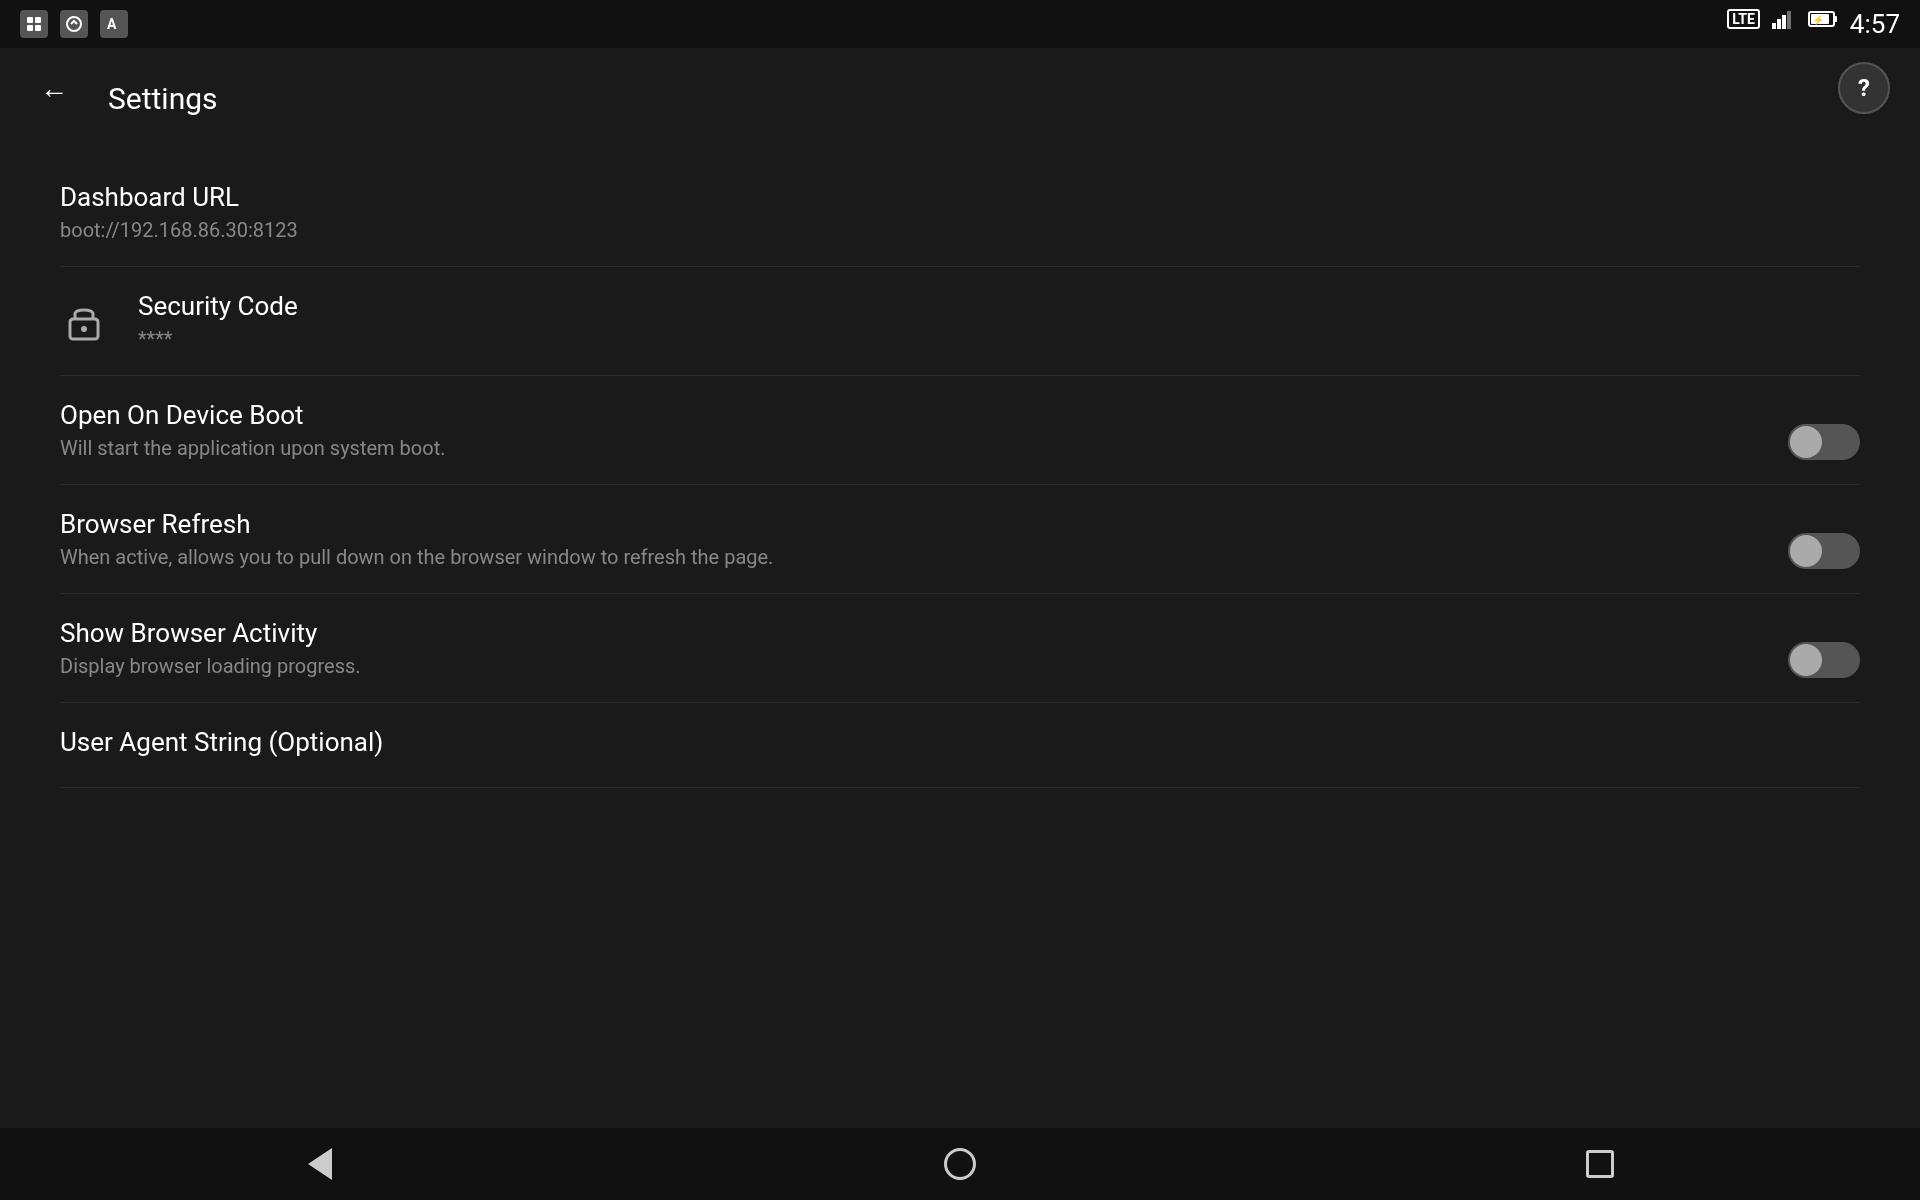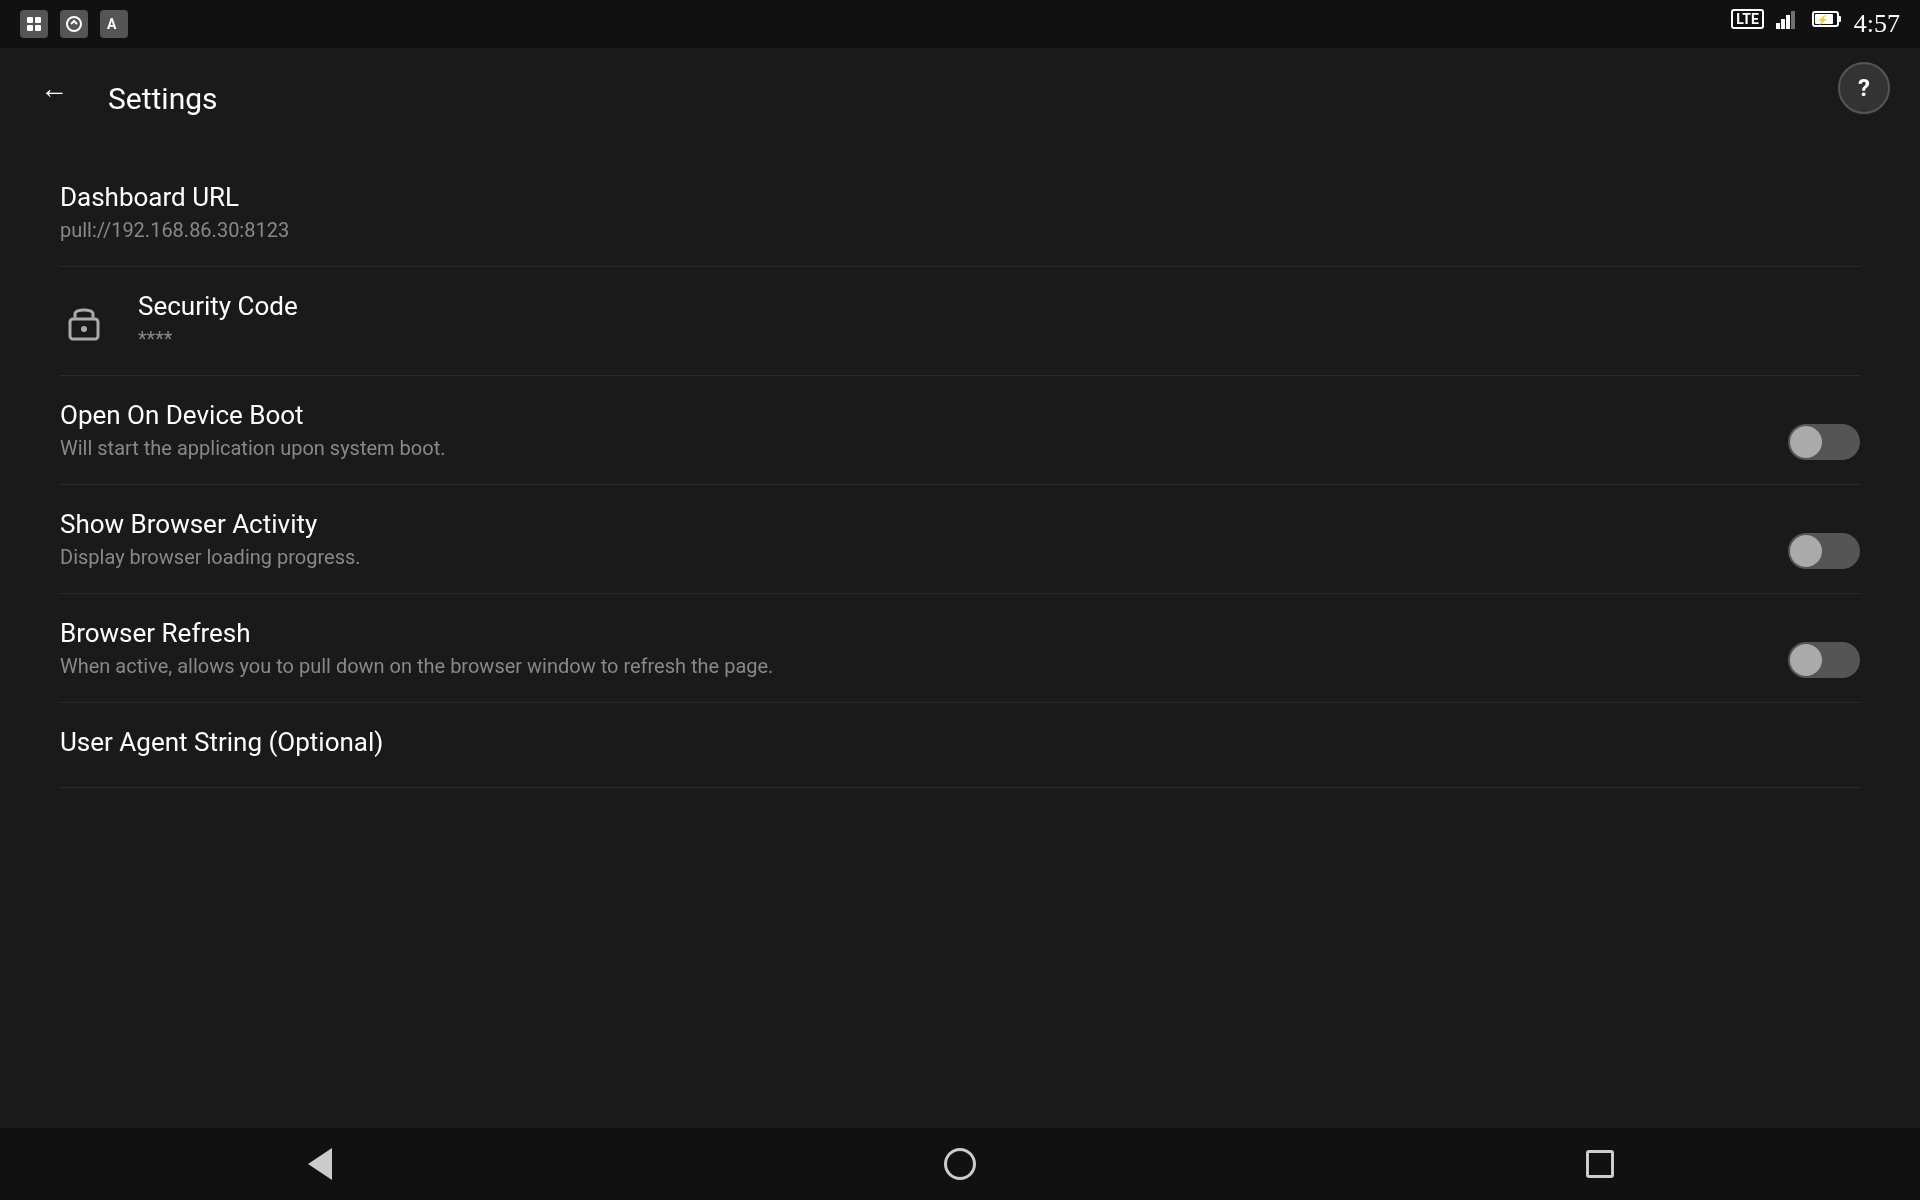--- a/index.html
+++ b/index.html
@@ -263,41 +263,41 @@
       <rect x="5" y="10" width="4" height="10" fill="white"></rect>
       <rect x="10" y="6" width="4" height="14" fill="white"></rect>
       <rect x="15" y="2" width="4" height="18" fill="white" opacity="0.4"></rect>
     </svg>
     <svg width="30" height="20" viewBox="0 0 30 20">
       <rect x="1" y="3" width="25" height="14" rx="2" fill="none" stroke="white" stroke-width="2"></rect>
       <rect x="26" y="7" width="3" height="6" rx="1" fill="white"></rect>
       <rect x="3" y="5" width="18" height="10" rx="1" fill="white"></rect>
       <text x="5" y="14" font-size="9" fill="#111" font-weight="bold">⚡</text>
     </svg>
-    <span style="font-size:26px;font-weight:400;font-family:Liberation Serif, serif;">4:57</span>
+    <span style="font-size:26px;font-weight:400;">4:57</span>
   </div>
 </div>
 
 <div class="toolbar">
   <div class="back-button">
     <span class="back-arrow">←</span>
   </div>
   <span class="toolbar-title">Settings</span>
   <div class="help-button">
     <span>?</span>
   </div>
 </div>
 
 <div class="content">
 
   <div class="setting-item">
     <div class="setting-item-content">
       <div class="setting-text">
         <div class="setting-title">Dashboard URL</div>
-        <div class="setting-subtitle">pull://192.168.86.30:8123</div>
+        <div class="setting-subtitle">boot://192.168.86.30:8123</div>
       </div>
     </div>
   </div>
 
   <div class="setting-item">
     <div class="setting-item-content">
       <div class="setting-icon">
         <svg width="36" height="40" viewBox="0 0 36 40" fill="none" xmlns="http://www.w3.org/2000/svg">
           <rect x="4" y="18" width="28" height="20" rx="3" fill="none" stroke="#aaaaaa" stroke-width="3"></rect>
           <path d="M9 18V13C9 7.5 27 7.5 27 13V18" fill="none" stroke="#aaaaaa" stroke-width="3"></path>
@@ -319,34 +319,34 @@
       </div>
     </div>
     <div class="toggle-switch">
       <div class="toggle-thumb"></div>
     </div>
   </div>
 
   <div class="setting-item">
     <div class="setting-item-content">
       <div class="setting-text">
+        <div class="setting-title">Browser Refresh</div>
+        <div class="setting-subtitle">When active, allows you to pull down on the browser window to refresh the page.</div>
+      </div>
+    </div>
+    <div class="toggle-switch">
+      <div class="toggle-thumb"></div>
+    </div>
+  </div>
+
+  <div class="setting-item">
+    <div class="setting-item-content">
+      <div class="setting-text">
         <div class="setting-title">Show Browser Activity</div>
         <div class="setting-subtitle">Display browser loading progress.</div>
-      </div>
-    </div>
-    <div class="toggle-switch">
-      <div class="toggle-thumb"></div>
-    </div>
-  </div>
-
-  <div class="setting-item">
-    <div class="setting-item-content">
-      <div class="setting-text">
-        <div class="setting-title">Browser Refresh</div>
-        <div class="setting-subtitle">When active, allows you to pull down on the browser window to refresh the page.</div>
       </div>
     </div>
     <div class="toggle-switch">
       <div class="toggle-thumb"></div>
     </div>
   </div>
 
   <div class="setting-item">
     <div class="setting-item-content">
       <div class="setting-text">

